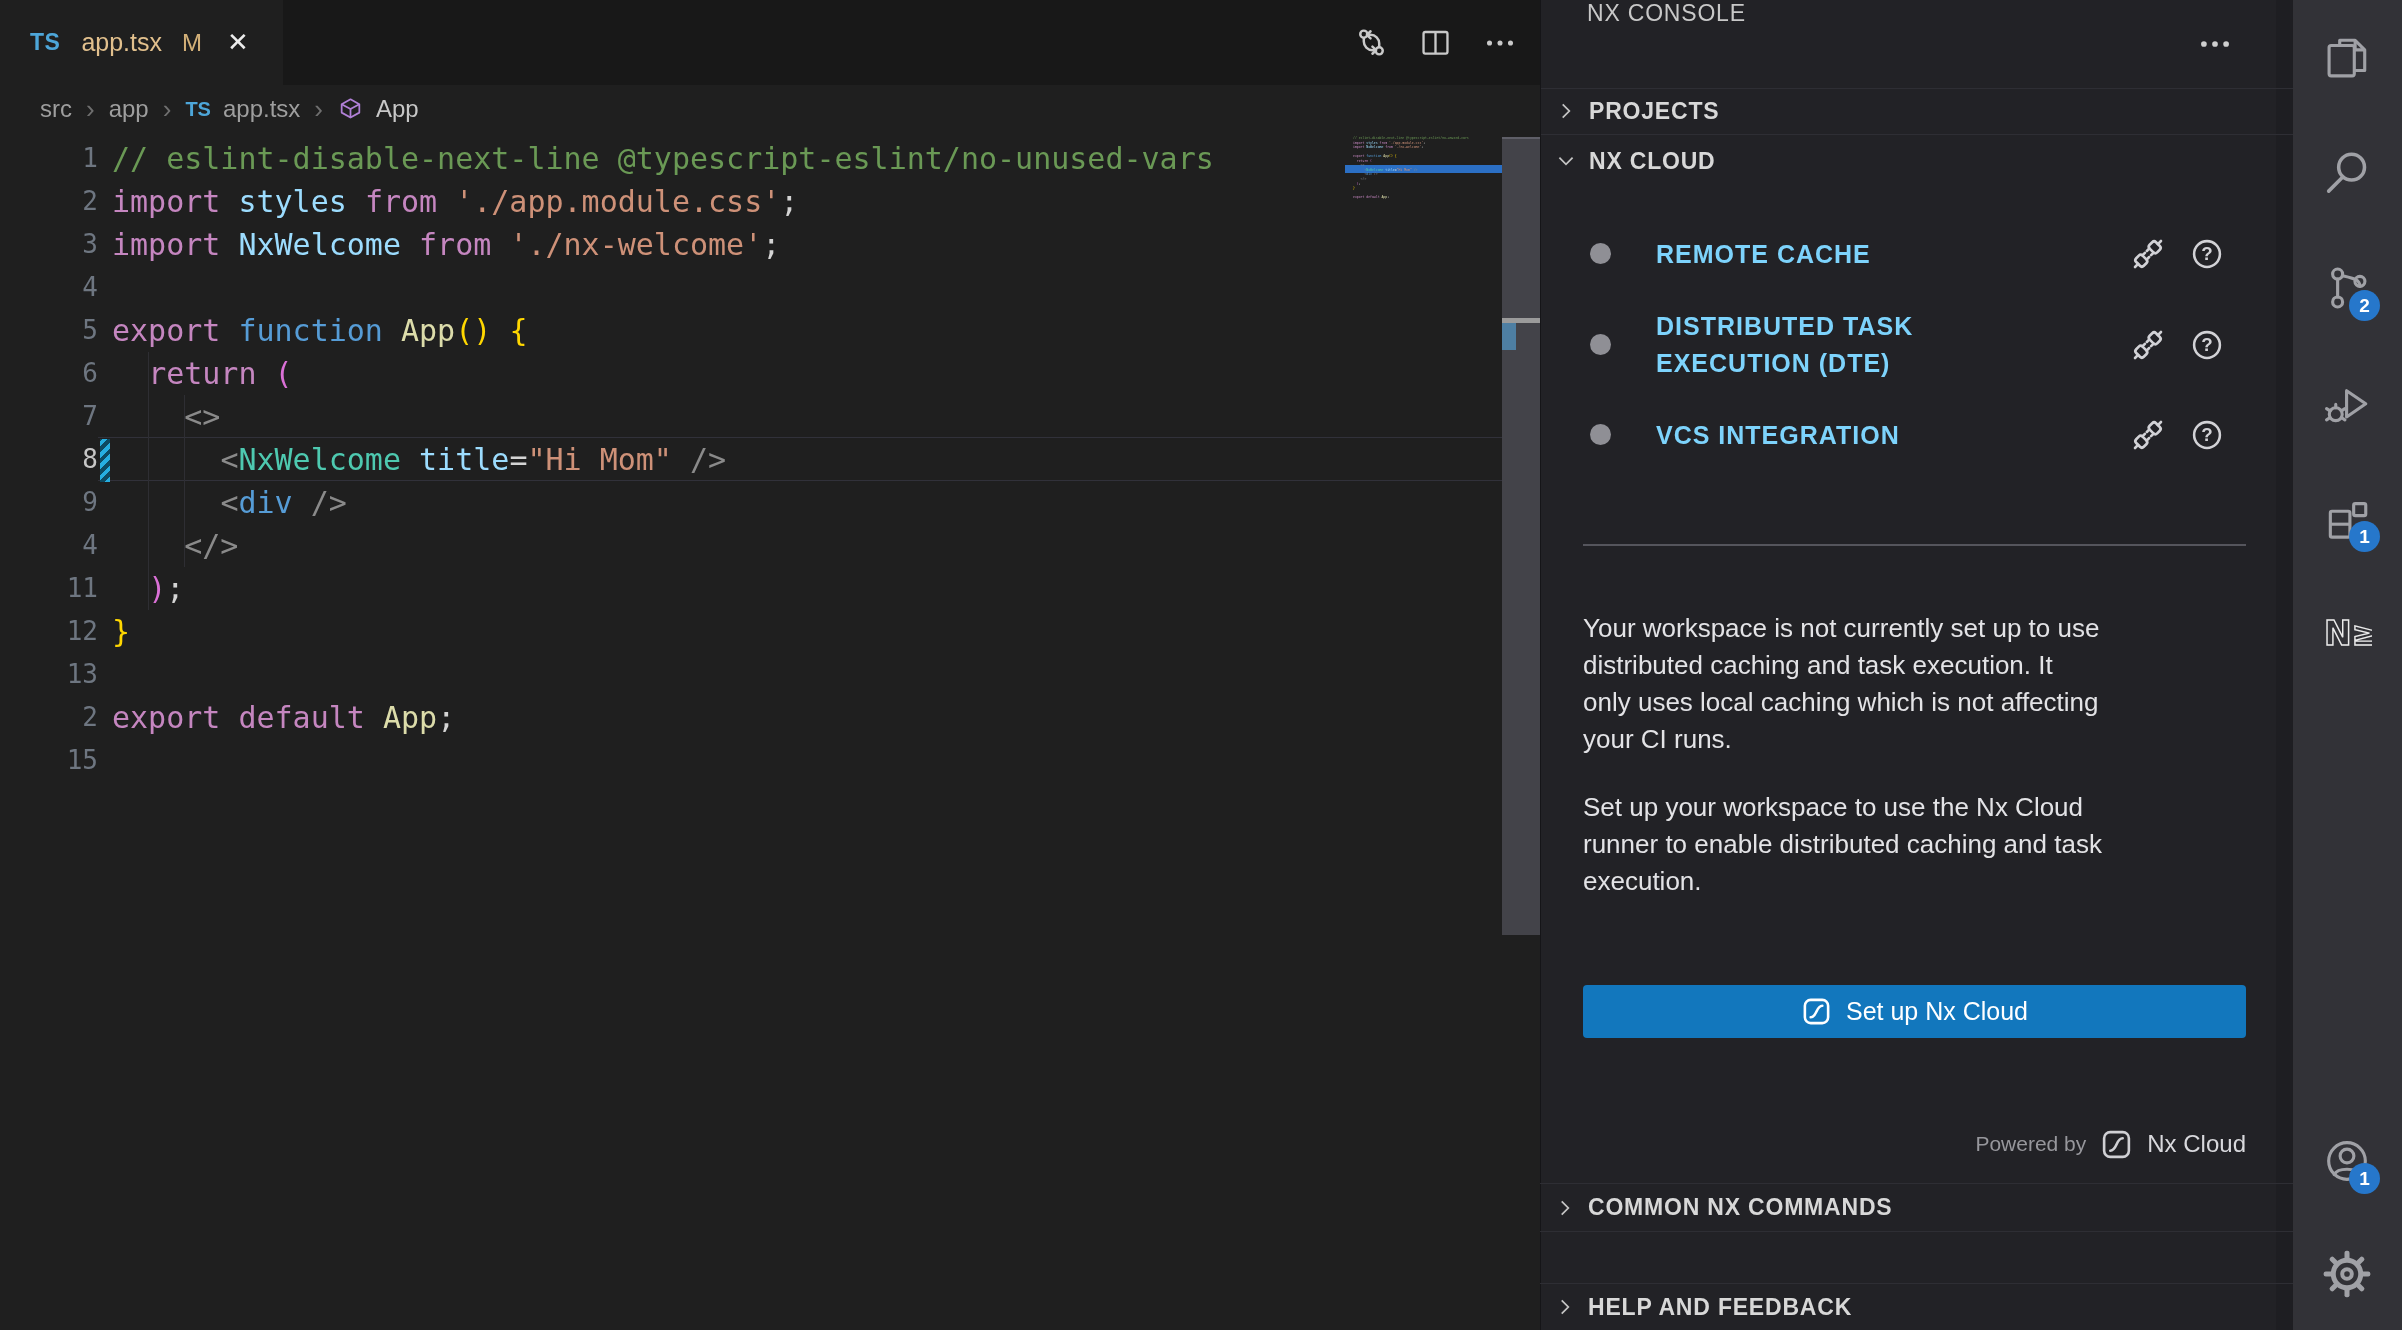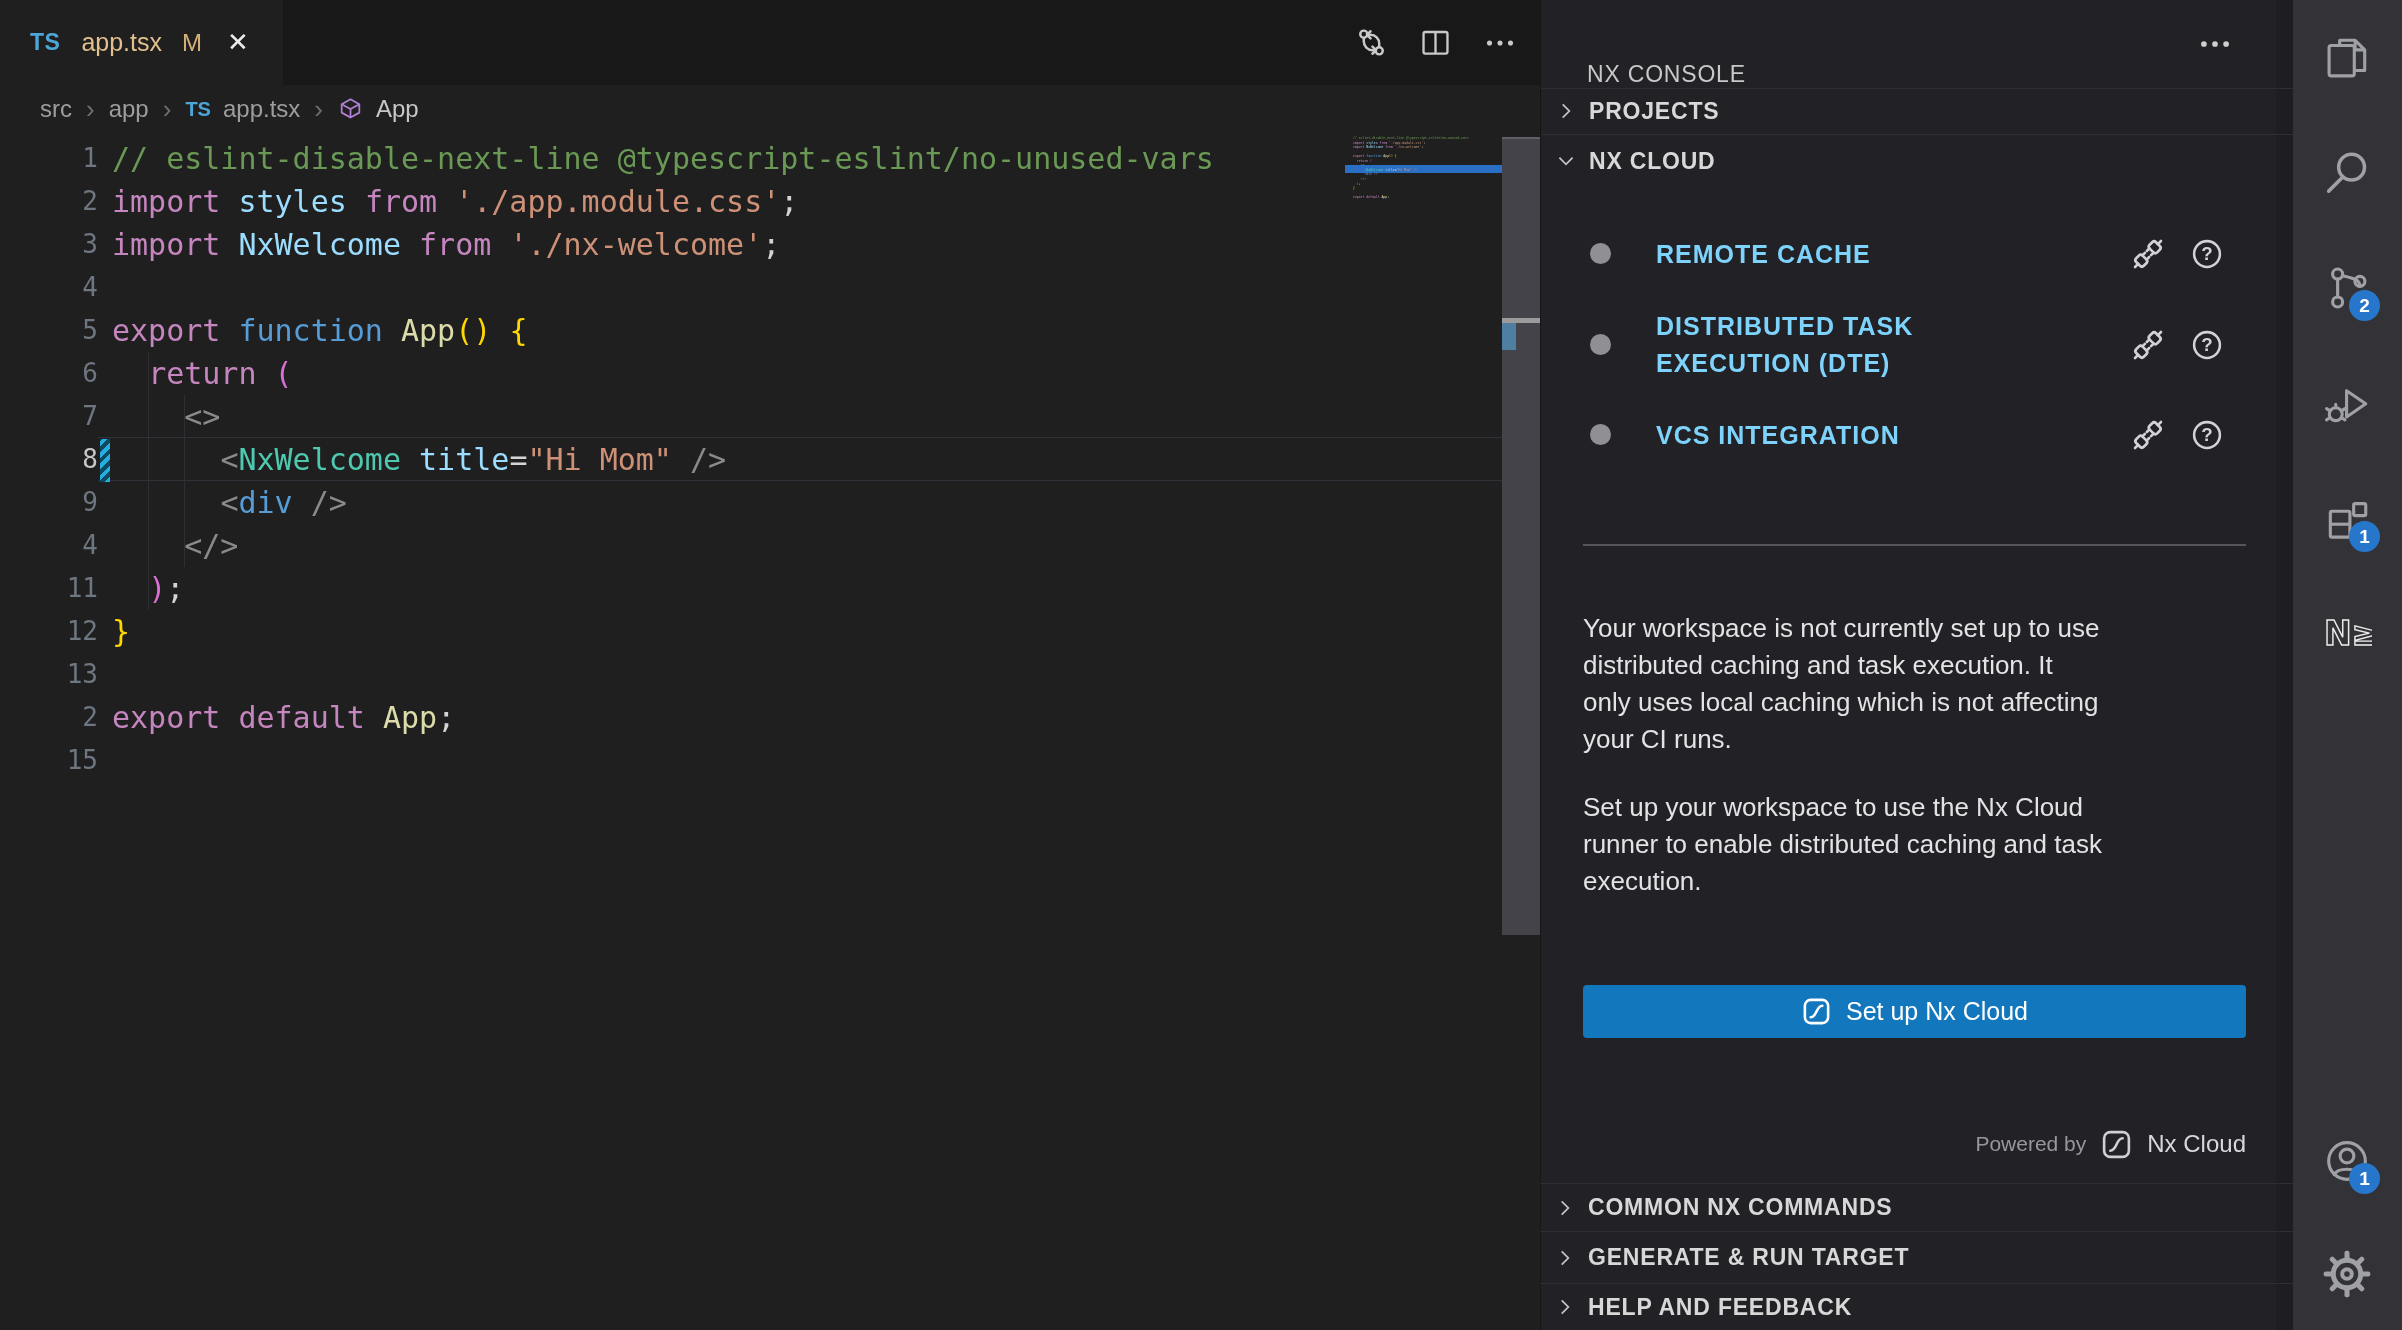--- a/index.html
+++ b/index.html
@@ -41,21 +41,21 @@
   .mm-band { position:absolute; left:-8px; top:29px; width:163px; height:8px; background:#2b6fc4; }
   #mm-inner { position:absolute; left:0; top:0; transform:scale(0.105); transform-origin:0 0; }
   .mm-line { height:43px; font:30px/43px "DejaVu Sans Mono",monospace; white-space:pre; }
   .scrollstrip { position:absolute; left:1502px; top:137px; width:38px; height:798px; background:#434349; border-top:2px solid #5f5f68; }
   .scroll-cursor-mark { position:absolute; left:0; top:179px; width:38px; height:5px; background:#9b9b9b; }
   .scroll-mod-mark { position:absolute; left:0; top:184px; width:14px; height:27px; background:#4e7fa3; }
 
   
   .panel { position:absolute; left:1540px; top:0; width:753px; height:1330px; background:#222226; border-left:1px solid #151518; }
   .panel-seam { position:absolute; left:735px; top:0; width:18px; height:1330px; background:#1e1e22; }
-  .panel-header { position:absolute; left:0; top:0; width:100%; height:88px; display:flex; align-items:flex-end; }
+  .panel-header { position:absolute; left:0; top:0; width:100%; height:88px; display:flex; align-items:flex-start; }
   .panel-title { margin-left:46px; font:23px "Liberation Sans",sans-serif; letter-spacing:.8px; color:#c8c8c8; }
   .panel-menu { position:absolute; right:58px; top:28px; width:40px; height:32px; color:#cfcfcf; display:flex; align-items:center; justify-content:center; }
   .sect-border { position:absolute; left:0; width:100%; height:1px; background:#2e2e34; }
   .sect-row { position:absolute; left:0; width:100%; display:flex; align-items:center; color:#d6d6d6; }
   .sect-row .chev { margin-left:14px; width:22px; height:22px; flex:none; color:#c5c5c5; }
   .sect-row .sect-label { margin-left:12px; font:700 23px "Liberation Sans",sans-serif; letter-spacing:.8px; color:#d8d8d8; }
 
   .feature-row { position:absolute; left:43px; width:663px; }
   .bullet { position:absolute; left:6px; top:50%; margin-top:-11px; width:21px; height:21px; border-radius:50%; background:#8f8f95; }
   .feat-label { position:absolute; left:72px; top:50%; transform:translateY(-50%); width:450px;
@@ -377,28 +377,20 @@
   <div class="sect-border" style="position:absolute; left:1540px; width:753px; top:1183px;"></div>
   <div class="sect-row" style="position:absolute; left:1540px; width:753px; top:1184px; height:47px;">
     <span class="chev">
       <svg width="22" height="22" viewBox="0 0 20 20" fill="none" stroke="currentColor" stroke-width="1.6">
           <polyline points="7,4 13,10 7,16"></polyline>
         </svg>
     </span>
     <span class="sect-label">COMMON NX COMMANDS</span>
   </div>
   <div class="sect-border" style="position:absolute; left:1540px; width:753px; top:1231px;"></div>
-  <div class="sect-row" style="position:absolute; left:1540px; width:753px; top:1232px; height:51px;">
-    <span class="chev">
-      <svg width="22" height="22" viewBox="0 0 20 20" fill="none" stroke="currentColor" stroke-width="1.6">
-          <polyline points="7,4 13,10 7,16"></polyline>
-        </svg>
-    </span>
-    <span class="sect-label">GENERATE &amp; RUN TARGET</span>
-  </div>
   <div class="sect-border" style="position:absolute; left:1540px; width:753px; top:1283px;"></div>
   <div class="sect-row" style="position:absolute; left:1540px; width:753px; top:1284px; height:46px;">
     <span class="chev">
       <svg width="22" height="22" viewBox="0 0 20 20" fill="none" stroke="currentColor" stroke-width="1.6">
           <polyline points="7,4 13,10 7,16"></polyline>
         </svg>
     </span>
     <span class="sect-label">HELP AND FEEDBACK</span>
   </div>
 

